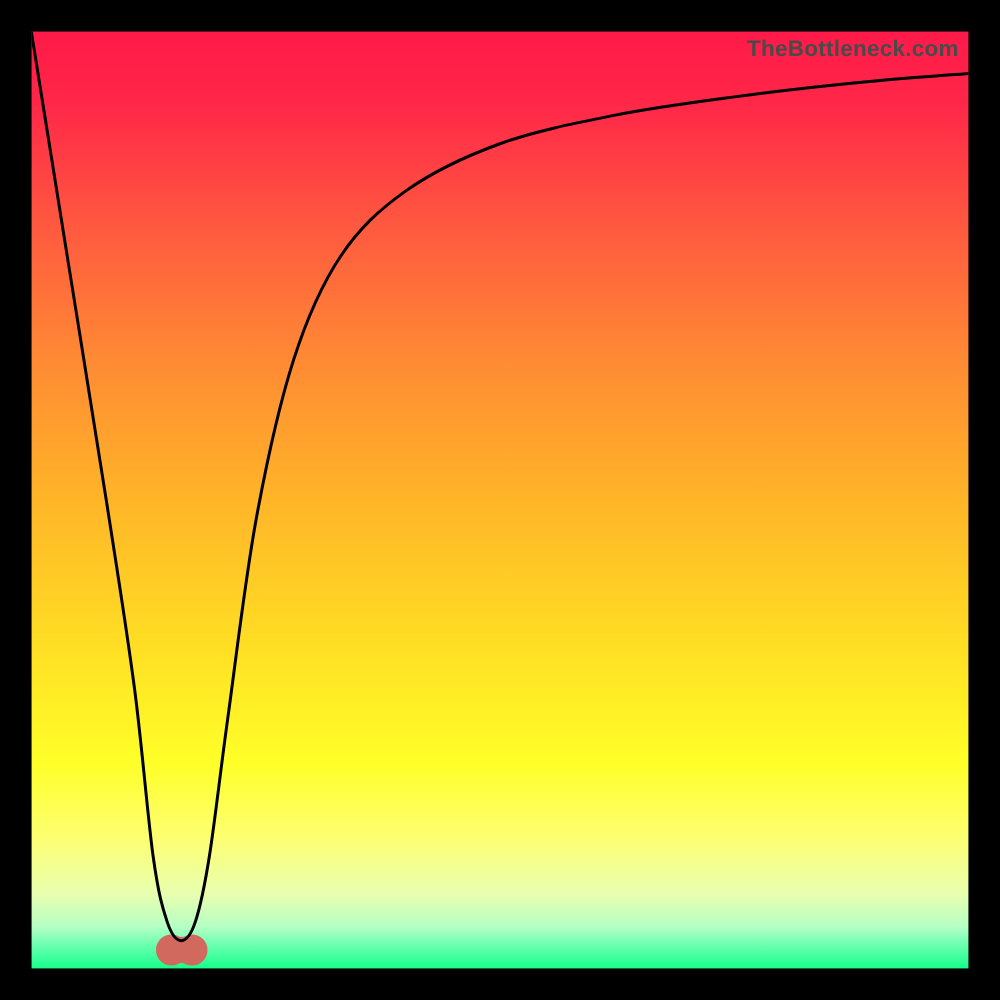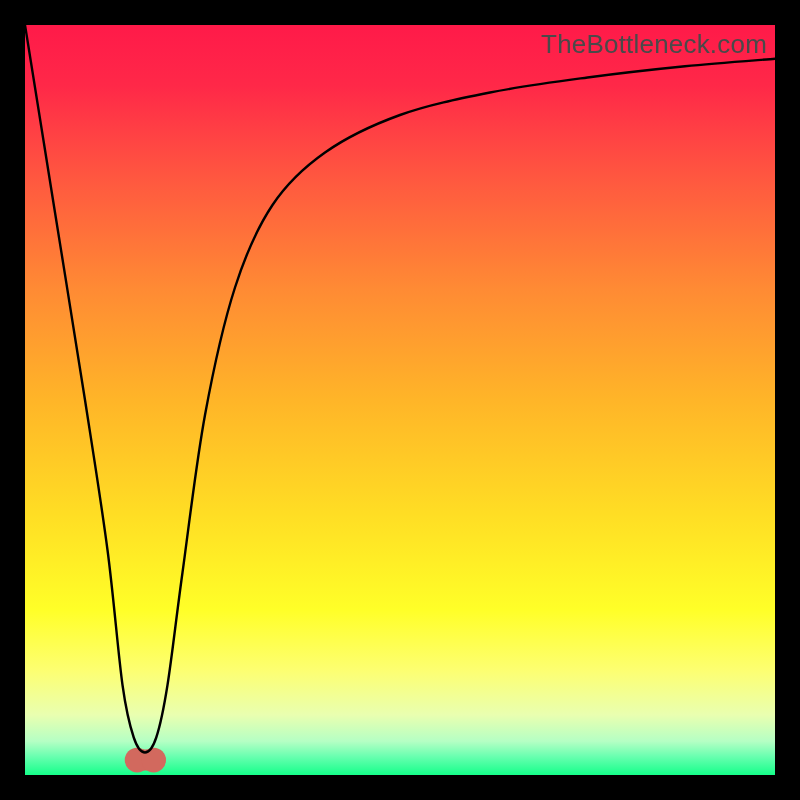--- a/index.html
+++ b/index.html
@@ -22,22 +22,22 @@
     left: 25px;
     top: 25px;
     width: 750px;
     height: 750px;
     overflow: hidden;
   }
   .watermark {
     position: absolute;
     top: 4px;
     right: 8px;
-    font-size: 26px;
-    font-weight: 400;
+    font-size: 18px;
+    font-weight: 700;
     color: #4a4a4a;
     letter-spacing: 0.2px;
   }
   svg { display: block; }
 </style>
 </head>
 <body>
 
 <div class="frame">
   <div class="plot">

